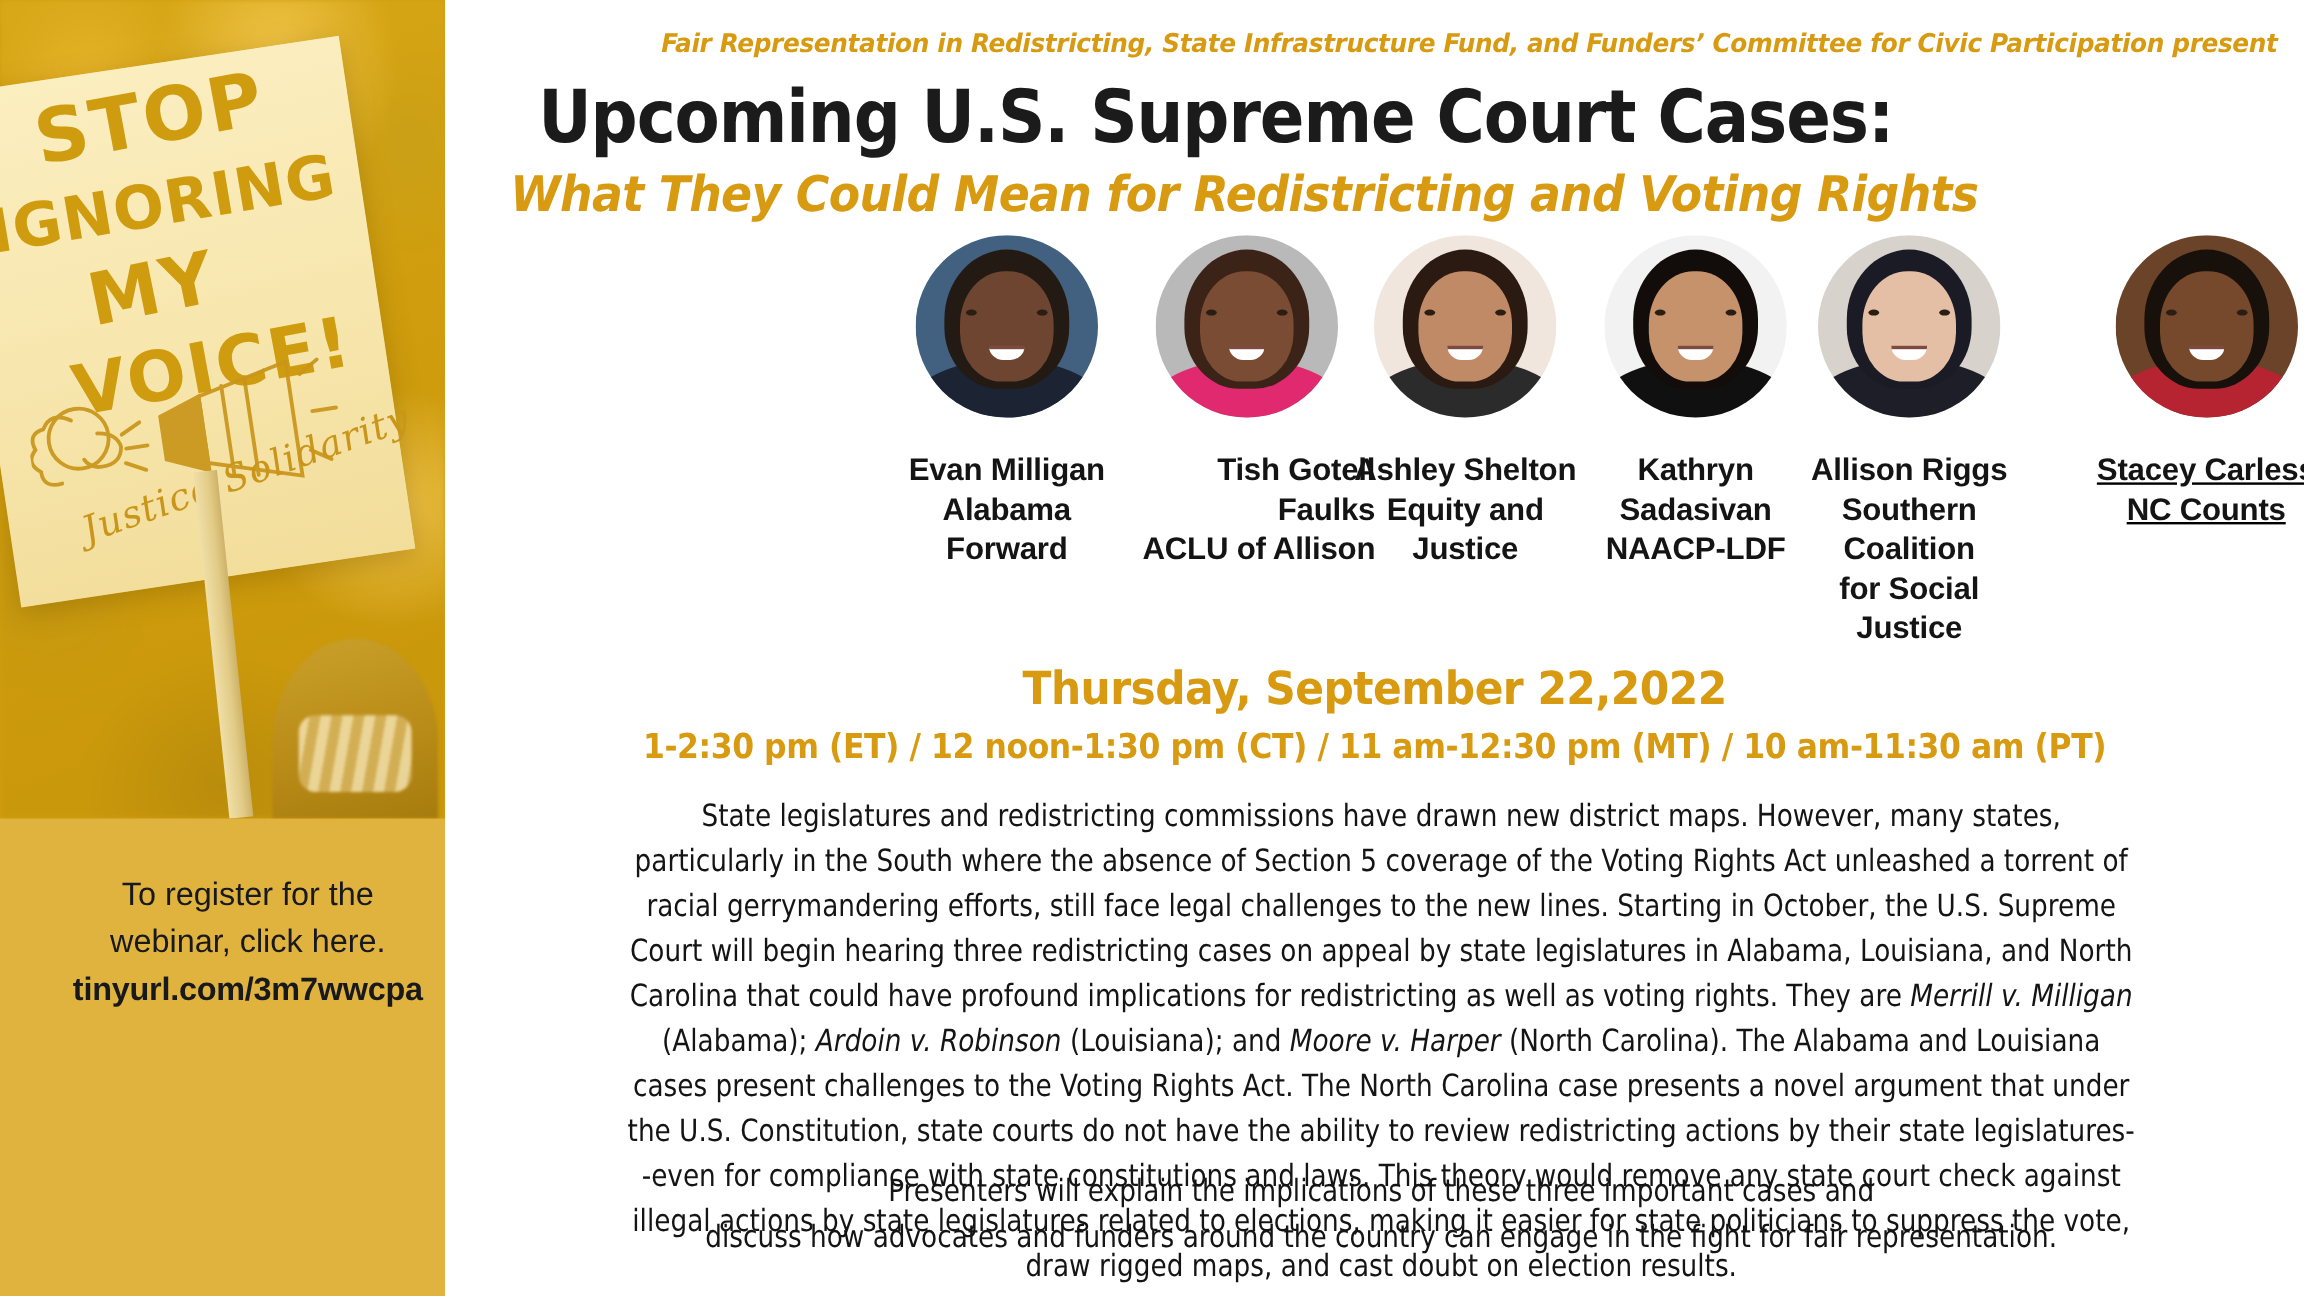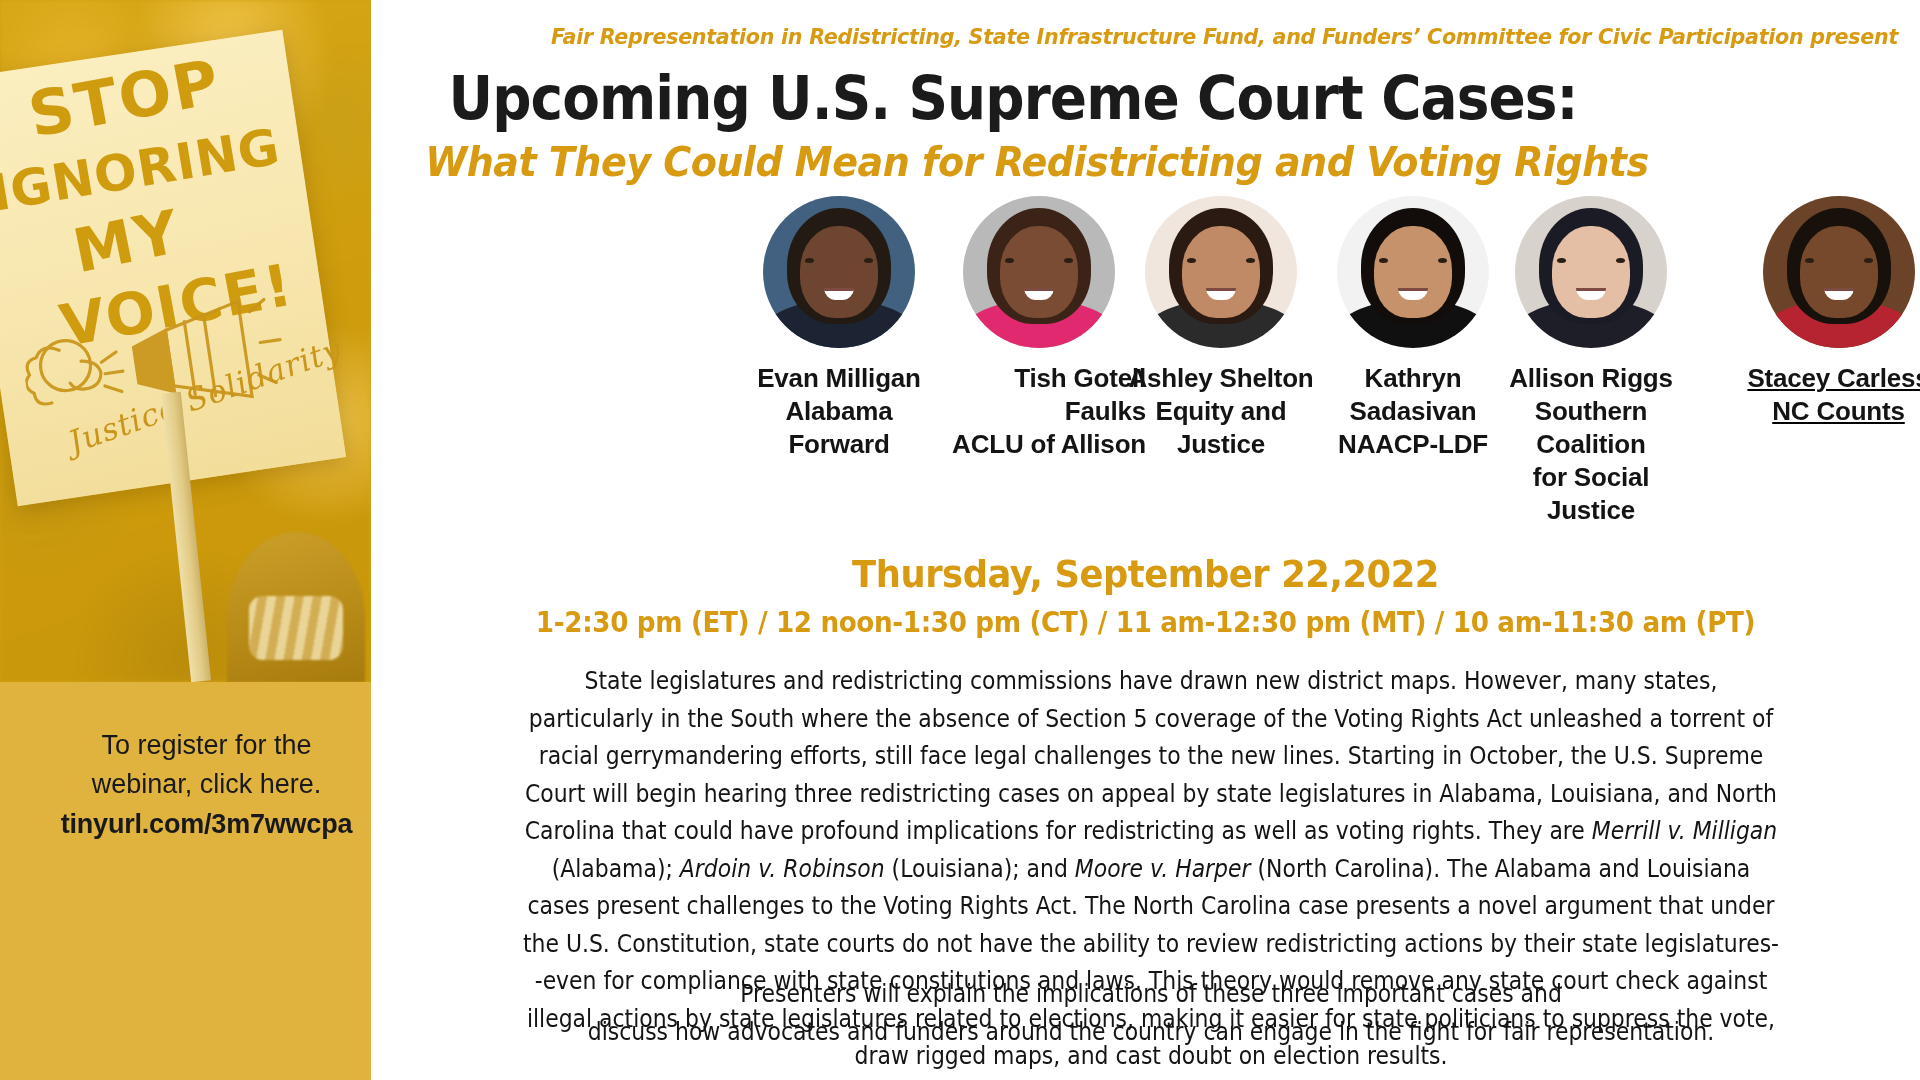--- a/index.html
+++ b/index.html
@@ -238,21 +238,21 @@
   }
   .avatar .mouth {
     position: absolute;
     left: 50%; transform: translateX(-50%);
     width: 30px; height: 9px;
     border-radius: 0 0 16px 16px;
     background: #ffffff;
     border-top: 3px solid #7d4a42;
   }
   .sp-name {
-    margin-top: 14px;
+    margin-top: 27px;
     font-family: "Liberation Sans", sans-serif;
     font-weight: bold;
     font-size: 26px;
     color: #141414;
     line-height: 33px;
     letter-spacing: -0.2px;
   }
   .sp-org {
     font-family: "Liberation Sans", sans-serif;
     font-weight: bold;

